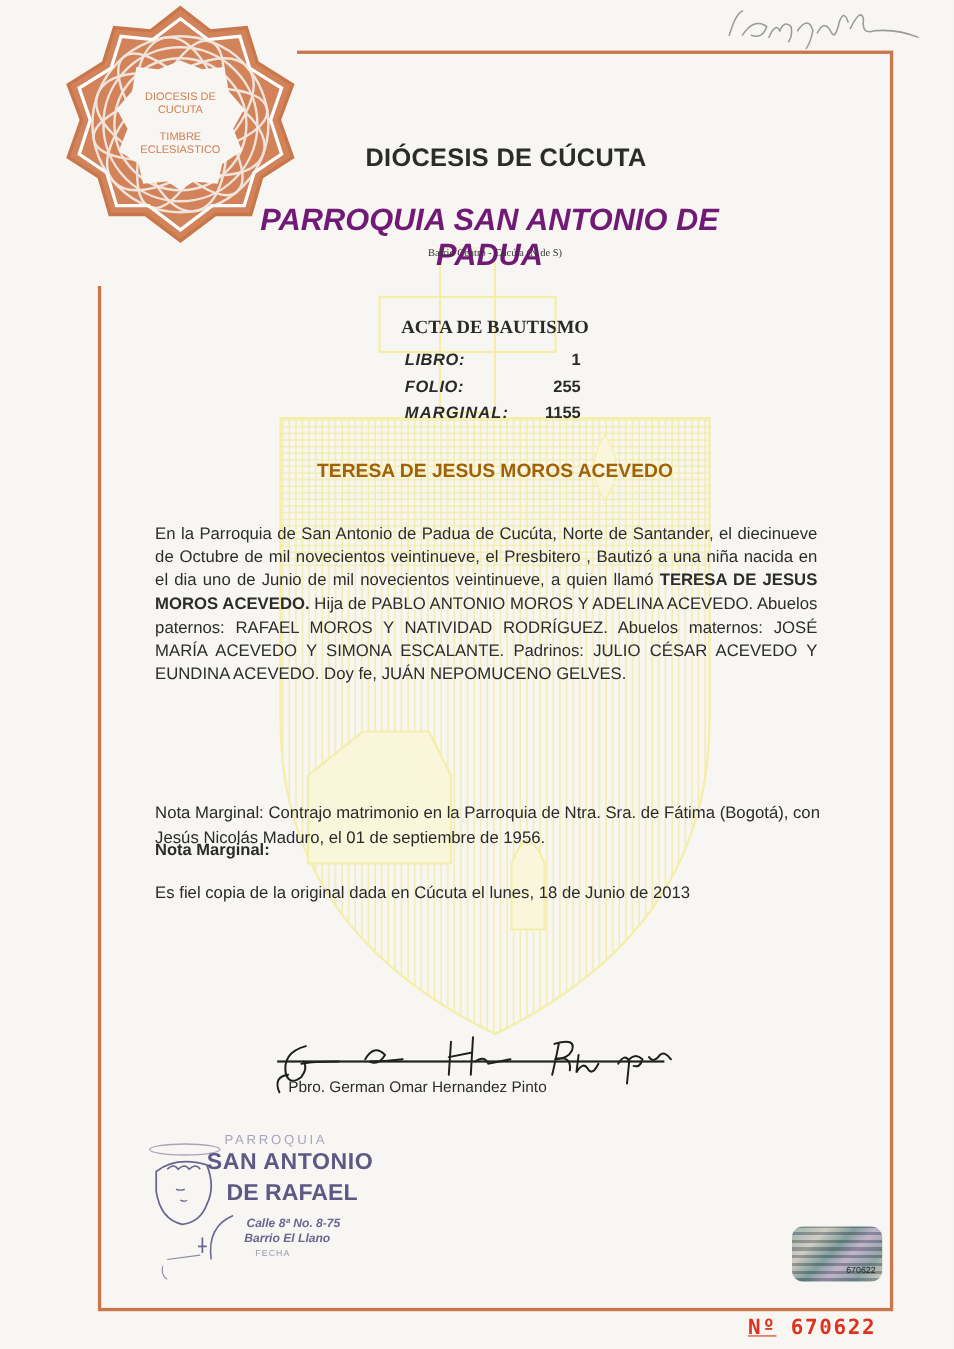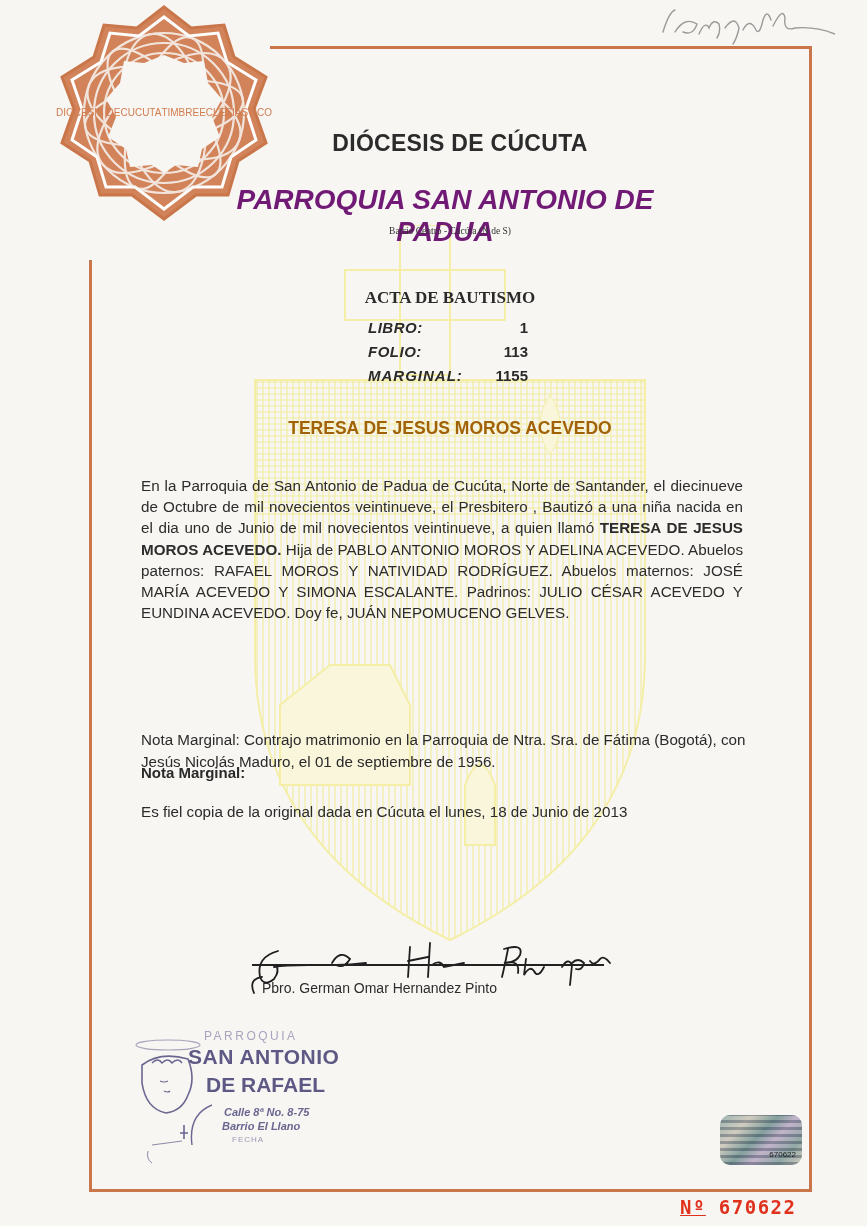--- a/index.html
+++ b/index.html
@@ -12,21 +12,21 @@
     position:absolute; left:89px; top:46px; width:723px; height:1146px;
     border:3px solid #c8764a; box-sizing:border-box;
   }
   .frame-gap {
     position:absolute; left:80px; top:40px; width:190px; height:220px; background:#f7f6f3;
   }
   .watermark { position:absolute; left:250px; top:225px; width:400px; height:720px; opacity:.55; }
   .seal { position:absolute; left:48px; top:4px; width:232px; height:218px; }
   .seal-text {
     position:absolute; left:48px; top:4px; width:232px; height:218px;
-    display:flex; flex-direction:row; align-items:center; justify-content:center;
+    display:flex; flex-direction:column; align-items:center; justify-content:center;
     font-size:10px; line-height:12px; color:#d27d4e; text-align:center;
   }
   .seal-text .gap { height:12px; }
   .top-signature { position:absolute; left:655px; top:2px; width:180px; height:45px; }
   .h1 { position:absolute; left:0; width:867px; text-align:center; }
   .diocese { top:130px; left:160px; width:600px; font-size:23px; font-weight:bold; color:#2b2b2b; letter-spacing:.3px; }
   .parish { top:184px; left:195px; width:500px; font-size:28px; font-weight:bold; font-style:italic; color:#701a75;text-align:center; }
   .addr { font-family:"Liberation Serif", serif; font-size:9.5px; color:#333; top:225px; left:200px; width:500px; line-height:13px; }
   .acta { top:288px; left:200px; width:500px; font-family:"Liberation Serif", serif; font-size:17px; font-weight:bold; }
   .refs { position:absolute; left:368px; top:316px; width:160px; }
@@ -123,21 +123,21 @@
 </div>
 
 <div class="h1 acta">ACTA DE BAUTISMO</div>
 <div class="refs">
   <div class="ref-row">
     <span class="lbl">LIBRO:</span>
     <span>1</span>
   </div>
   <div class="ref-row">
     <span class="lbl">FOLIO:</span>
-    <span>113</span>
+    <span>255</span>
   </div>
   <div class="ref-row marginal">
     <span class="lbl">MARGINAL:</span>
     <span>1155</span>
   </div>
 </div>
 
 <div class="h1 name-title">TERESA DE JESUS MOROS ACEVEDO</div>
 
 <div class="body-text"><span>En la Parroquia de San Antonio de Padua de Cucúta, Norte de Santander, el diecinueve de Octubre de mil novecientos veintinueve, el Presbitero , Bautizó a una niña nacida en el dia uno de Junio de mil novecientos veintinueve, a quien llamó </span><b>TERESA DE JESUS MOROS ACEVEDO.</b><span> Hija de PABLO ANTONIO MOROS Y ADELINA ACEVEDO. Abuelos paternos: RAFAEL MOROS Y NATIVIDAD RODRÍGUEZ. Abuelos maternos: JOSÉ MARÍA ACEVEDO Y SIMONA ESCALANTE. Padrinos: JULIO CÉSAR ACEVEDO Y EUNDINA ACEVEDO. Doy fe, JUÁN NEPOMUCENO GELVES.</span></div>

